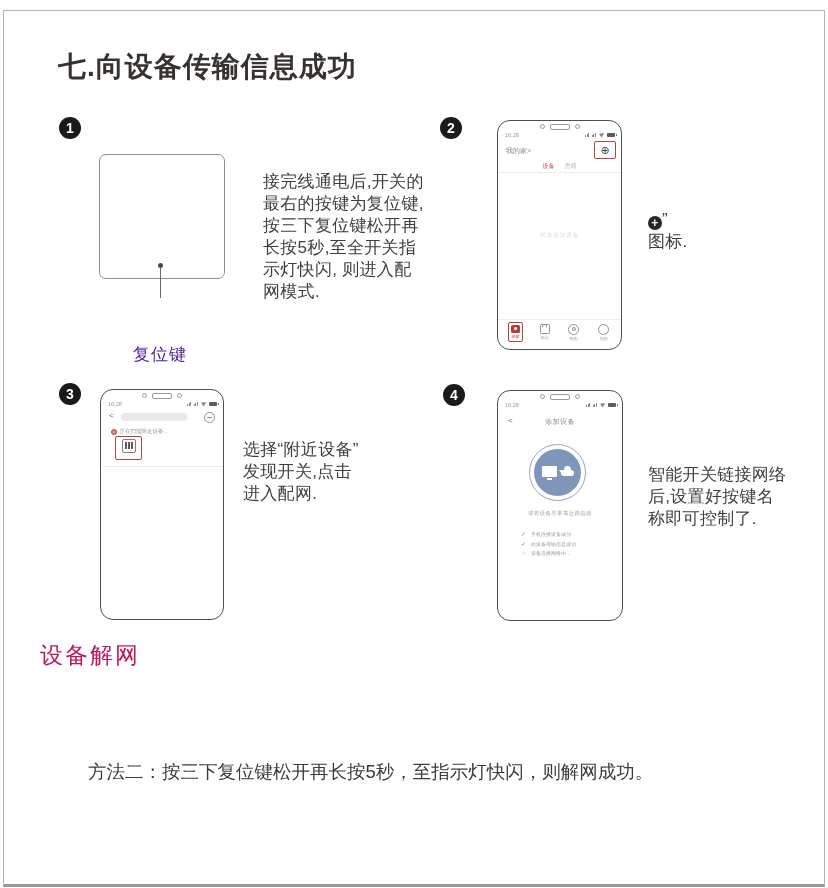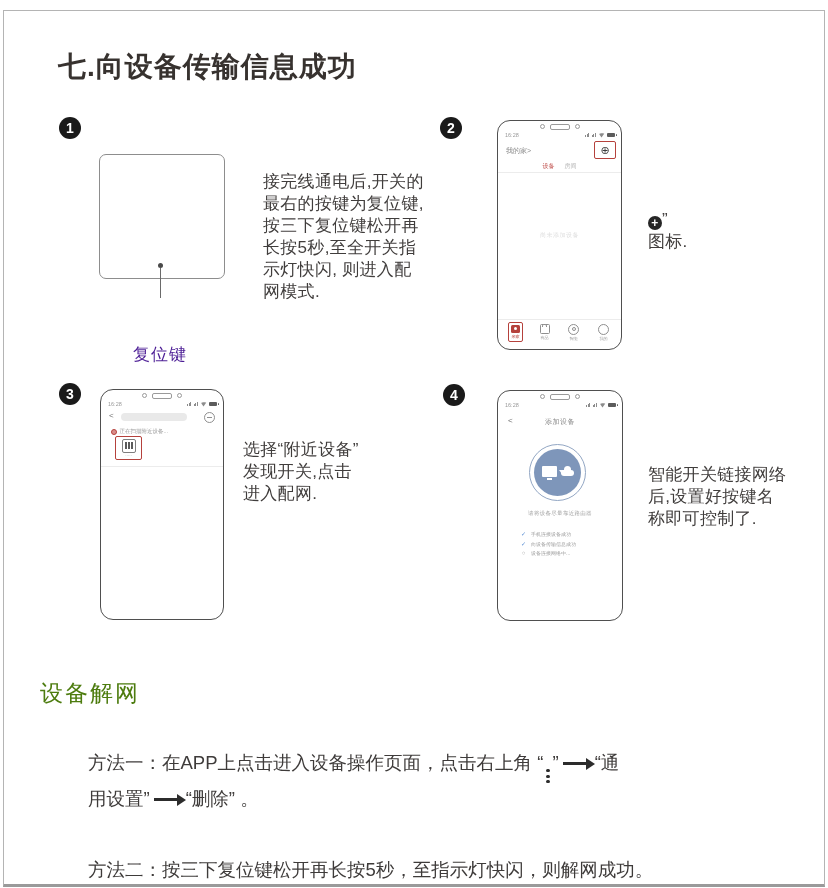--- a/index.html
+++ b/index.html
@@ -8,21 +8,21 @@
     font-family:"Liberation Sans","DejaVu Sans",sans-serif;color:#3f3c3b;
     overflow:hidden;
   }
   .abs{position:absolute;}
   .sheet{position:absolute;left:3px;top:10px;right:3px;bottom:1px;
     border:1px solid #b4b4b4;border-bottom:3px solid #9a9a9a;}
   .prewrap{white-space:pre-line;}
 
   
   .doc-title{left:58px;top:48px;font-size:28px;font-weight:bold;color:#37322f;letter-spacing:1px;}
-  .section-title{left:40px;top:678px;font-size:23px;color:#4d7c0f;letter-spacing:2px;}
+  .section-title{left:40px;top:640px;font-size:23px;color:#be185d;letter-spacing:2px;}
 
   
   .badge{width:22px;height:22px;border-radius:50%;background:#1a1a1a;color:#fff;
     display:flex;align-items:center;justify-content:center;font-size:14px;font-weight:bold;}
 
   
   .step-desc{font-size:17px;line-height:22px;color:#403d3c;letter-spacing:0.3px;}
 
   
   .switch-box{left:99px;top:154px;width:124px;height:123px;border:1px solid #8d8d8d;border-radius:7px;background:#fff;}
@@ -299,16 +299,14 @@
   </div>
 </div>
 
 <div class="abs step-desc prewrap" style="left:648px;top:464px;width:170px;">智能开关链接网络
 后,设置好按键名
 称即可控制了.</div>
 
 <div class="abs section-title">设备解网</div>
 
 <div class="abs methods prewrap">
-  <p><span class="prewrap">方法一：在APP上点击进入设备操作页面，点击右上角 “</span><span class="vdots"><i></i><i></i><i></i></span><span class="prewrap">”</span><span class="arrow"></span><span class="prewrap">“通
-用设置”</span><span class="arrow"></span><span class="prewrap">“删除” 。</span></p>
   <p class="m2">方法二：按三下复位键松开再长按5秒，至指示灯快闪，则解网成功。</p>
 </div>
 
 </body></html>

